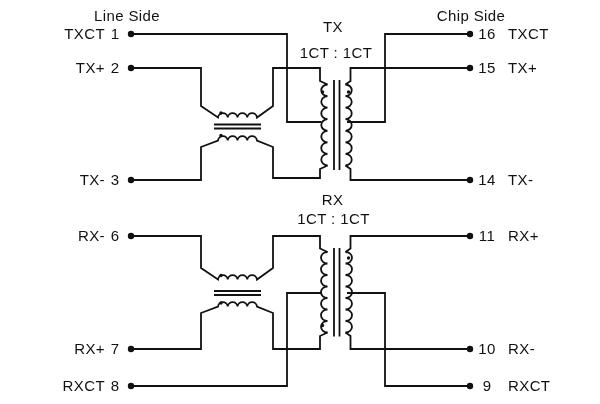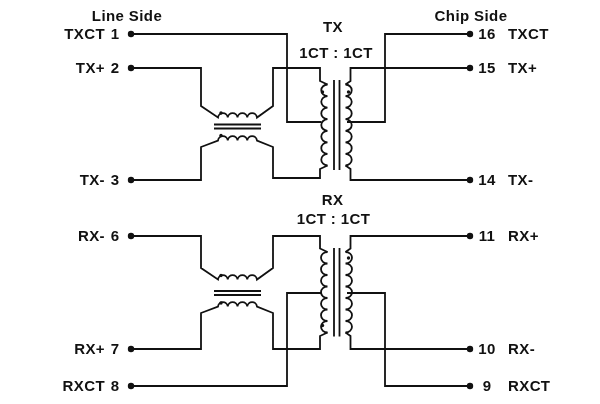--- a/index.html
+++ b/index.html
@@ -1,16 +1,16 @@
 <!DOCTYPE html>
 <html><head>
 <meta charset="utf-8">
 <style>
   html,body{margin:0;padding:0;background:#ffffff;}
-  .stage{position:relative;width:600px;height:404px;background:#ffffff;overflow:hidden;font-weight:bold;}
+  .stage{position:relative;width:600px;height:404px;background:#ffffff;overflow:hidden;}
   svg{position:absolute;left:0;top:0;}
   svg text{
     font-family:"Liberation Sans",sans-serif;
     font-size:15px;
     letter-spacing:0.4px;
     fill:#111111;
   }
   .title-text{font-size:15px;}
 </style>
 </head>

